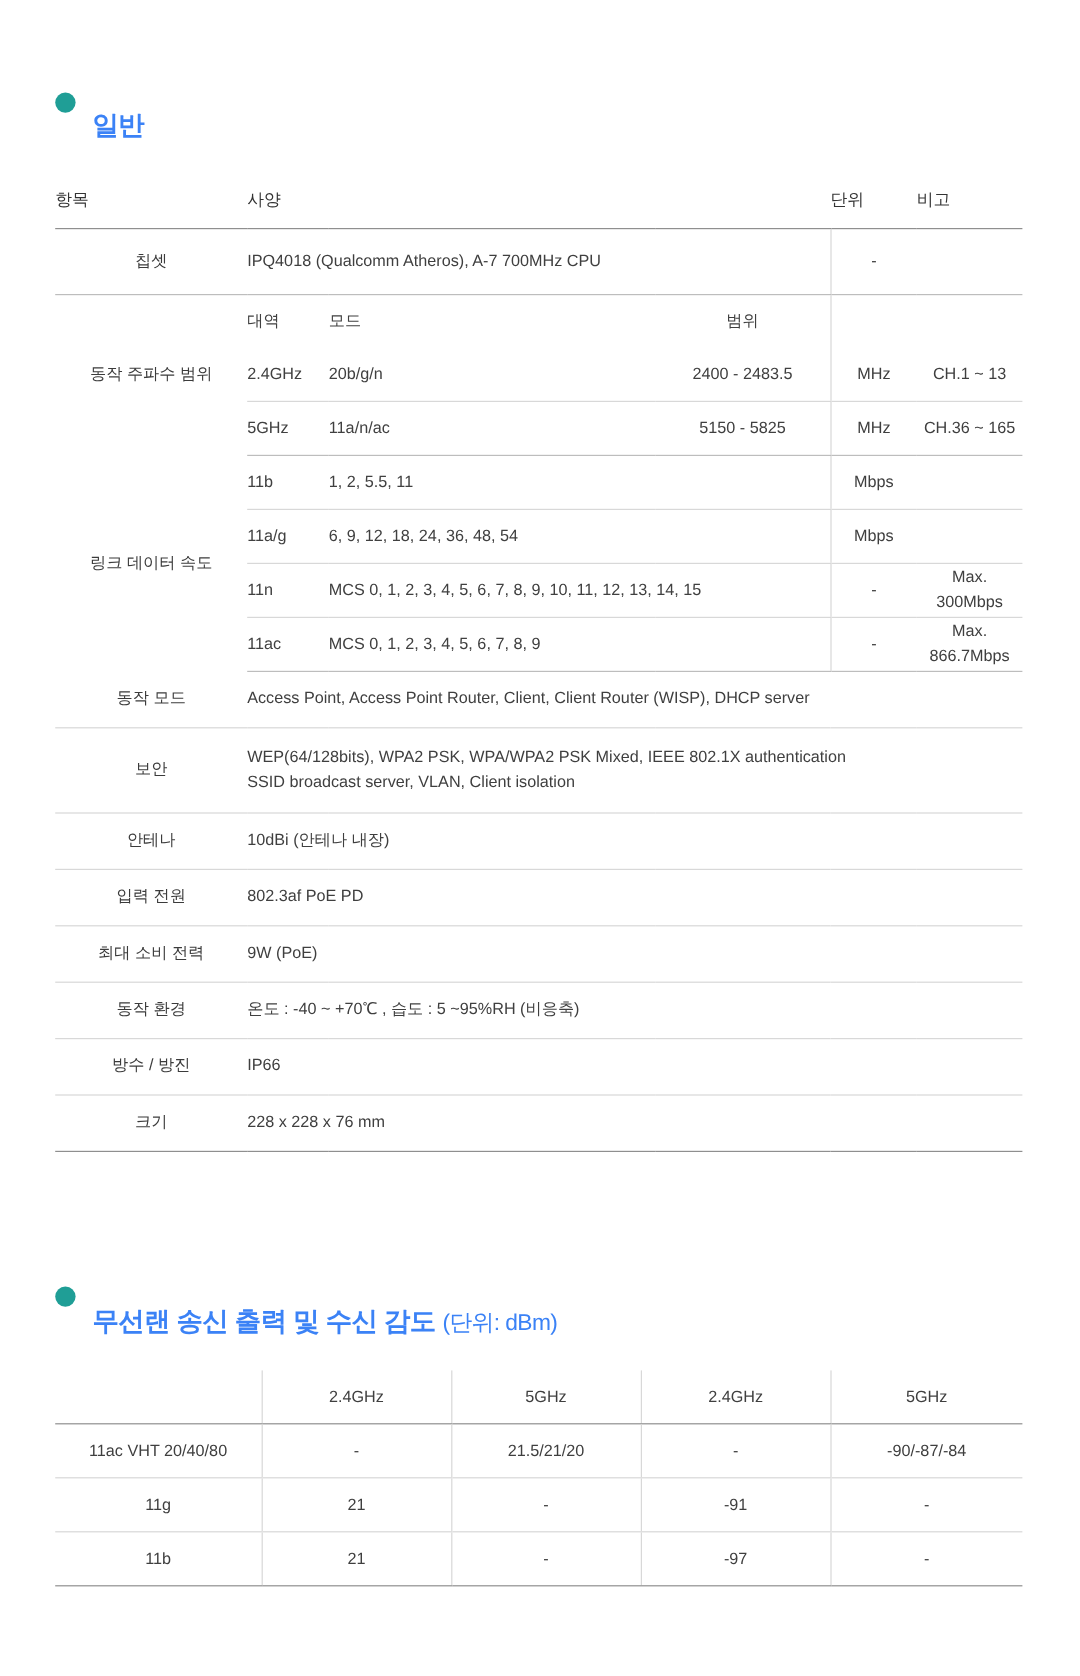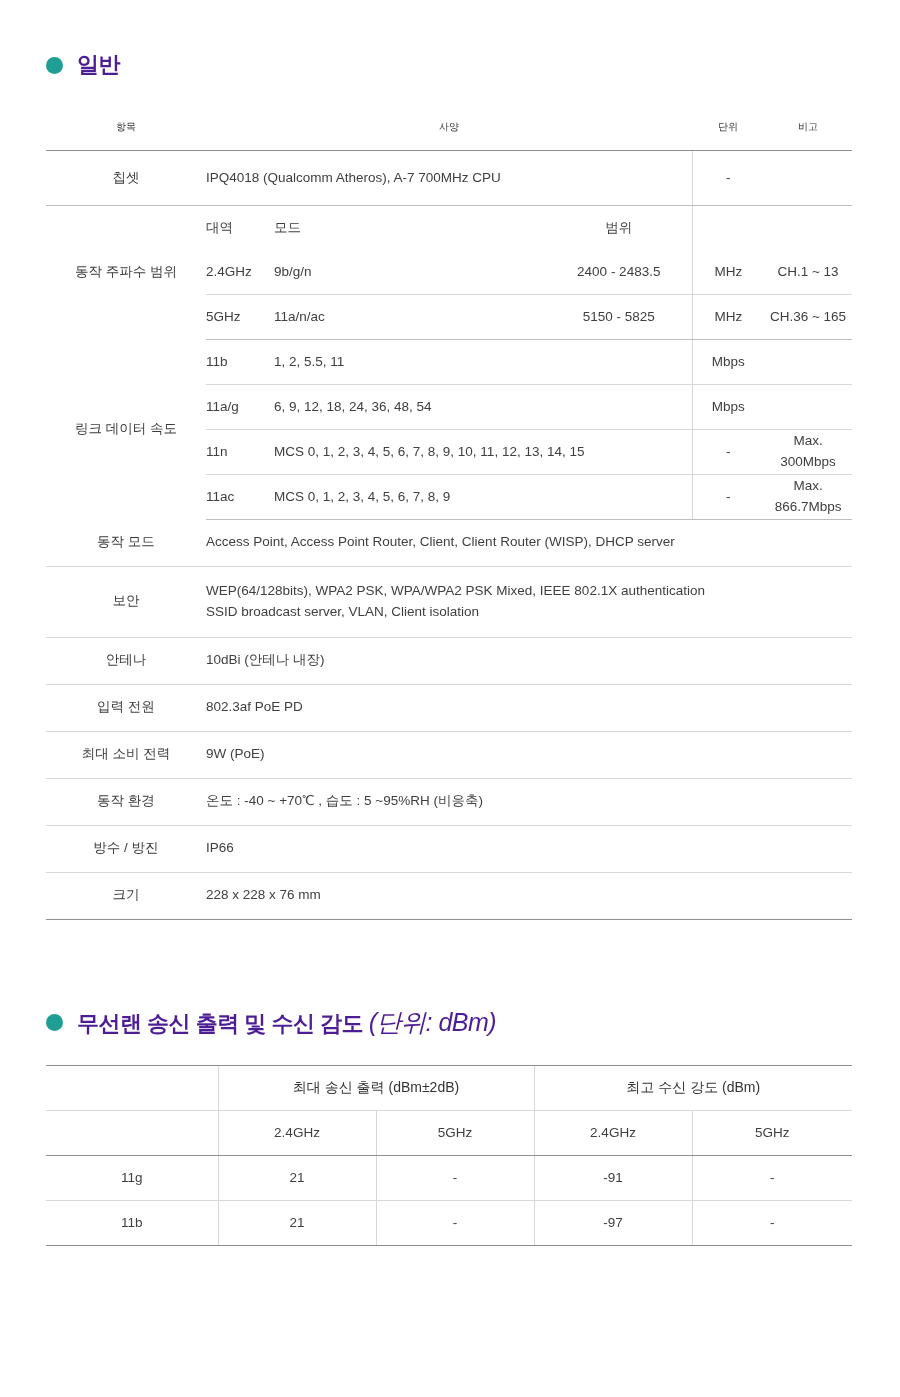--- a/index.html
+++ b/index.html
@@ -33,51 +33,51 @@
     width: 17px;
     height: 17px;
     border-radius: 50%;
     background: #1f9e96;
     flex: 0 0 auto;
     display: block;
   }
   .section-title {
     font-size: 22px;
     font-weight: bold;
-    color: #4c1d95;
+    color: #3b82f6;
     letter-spacing: -0.5px;
+    margin-top: 40px;
   }
   .section-title .sub {
-    font-size: 25px;
+    font-size: 19px;
     font-weight: normal;
     letter-spacing: -0.5px;
-    font-style: italic;
   }
 
   
   table {
     border-collapse: collapse;
     font-size: 13.5px;
     color: #3f3f3f;
   }
   #spec-table {
     width: 806px;
     margin-left: 46px;
     margin-top: 24px;
     table-layout: fixed;
   }
   #spec-table td {
     padding: 0;
     vertical-align: middle;
     line-height: 1.55;
   }
   .hdr-row td {
-    text-align: center;
+    text-align: left;
     height: 46px;
-    font-size: 10px;
+    font-size: 14px;
     color: #333;
     border-bottom: 1.5px solid #8f8f8f;
   }
   .t1 .lbl {
     text-align: center;
     color: #3b3b3b;
   }
   .t1 .val {
     padding-left: 18px;
   }
@@ -168,21 +168,21 @@
       <tr class="sub-head">
         <td rowspan="3" class="lbl">동작 주파수 범위</td>
         <td class="sub-lbl">대역</td>
         <td class="sub-lbl">모드</td>
         <td class="cell-c">범위</td>
         <td class="vline-l"></td>
         <td></td>
       </tr>
       <tr>
         <td class="sub-lbl rowline pad-y-sm">2.4GHz</td>
-        <td class="sub-lbl rowline">9b/g/n</td>
+        <td class="sub-lbl rowline">20b/g/n</td>
         <td class="cell-c rowline">2400 - 2483.5</td>
         <td class="cell-c rowline vline-l">MHz</td>
         <td class="cell-c rowline">CH.1 ~ 13</td>
       </tr>
       <tr>
         <td class="sub-lbl rowline-strong pad-y-sm">5GHz</td>
         <td class="sub-lbl rowline-strong">11a/n/ac</td>
         <td class="cell-c rowline-strong">5150 - 5825</td>
         <td class="cell-c rowline-strong vline-l">MHz</td>
         <td class="cell-c rowline-strong">CH.36 ~ 165</td>
@@ -268,33 +268,35 @@
   <table id="rf-table">
     <colgroup>
       <col style="width:172px">
       <col style="width:158px">
       <col style="width:158px">
       <col style="width:158px">
       <col style="width:160px">
     </colgroup>
     <tbody>
       <tr>
-        <td class="top-line r-line"></td>
-        <td class="top-line r-line grp-hdr divider-v" colspan="2">최대 송신 출력 (dBm±2dB)</td>
-        <td class="top-line r-line grp-hdr divider-v" colspan="2">최고 수신 강도 (dBm)</td>
-      </tr>
-      <tr>
         <td class="r-line-strong"></td>
         <td class="r-line-strong divider-v">2.4GHz</td>
         <td class="r-line-strong divider-v">5GHz</td>
         <td class="r-line-strong divider-v">2.4GHz</td>
         <td class="r-line-strong divider-v">5GHz</td>
       </tr>
 
       <tr>
+        <td class="r-line">11ac VHT 20/40/80</td>
+        <td class="r-line divider-v">-</td>
+        <td class="r-line divider-v">21.5/21/20</td>
+        <td class="r-line divider-v">-</td>
+        <td class="r-line divider-v">-90/-87/-84</td>
+      </tr>
+      <tr>
         <td class="r-line">11g</td>
         <td class="r-line divider-v">21</td>
         <td class="r-line divider-v">-</td>
         <td class="r-line divider-v">-91</td>
         <td class="r-line divider-v">-</td>
       </tr>
       <tr>
         <td class="r-line-strong">11b</td>
         <td class="r-line-strong divider-v">21</td>
         <td class="r-line-strong divider-v">-</td>

